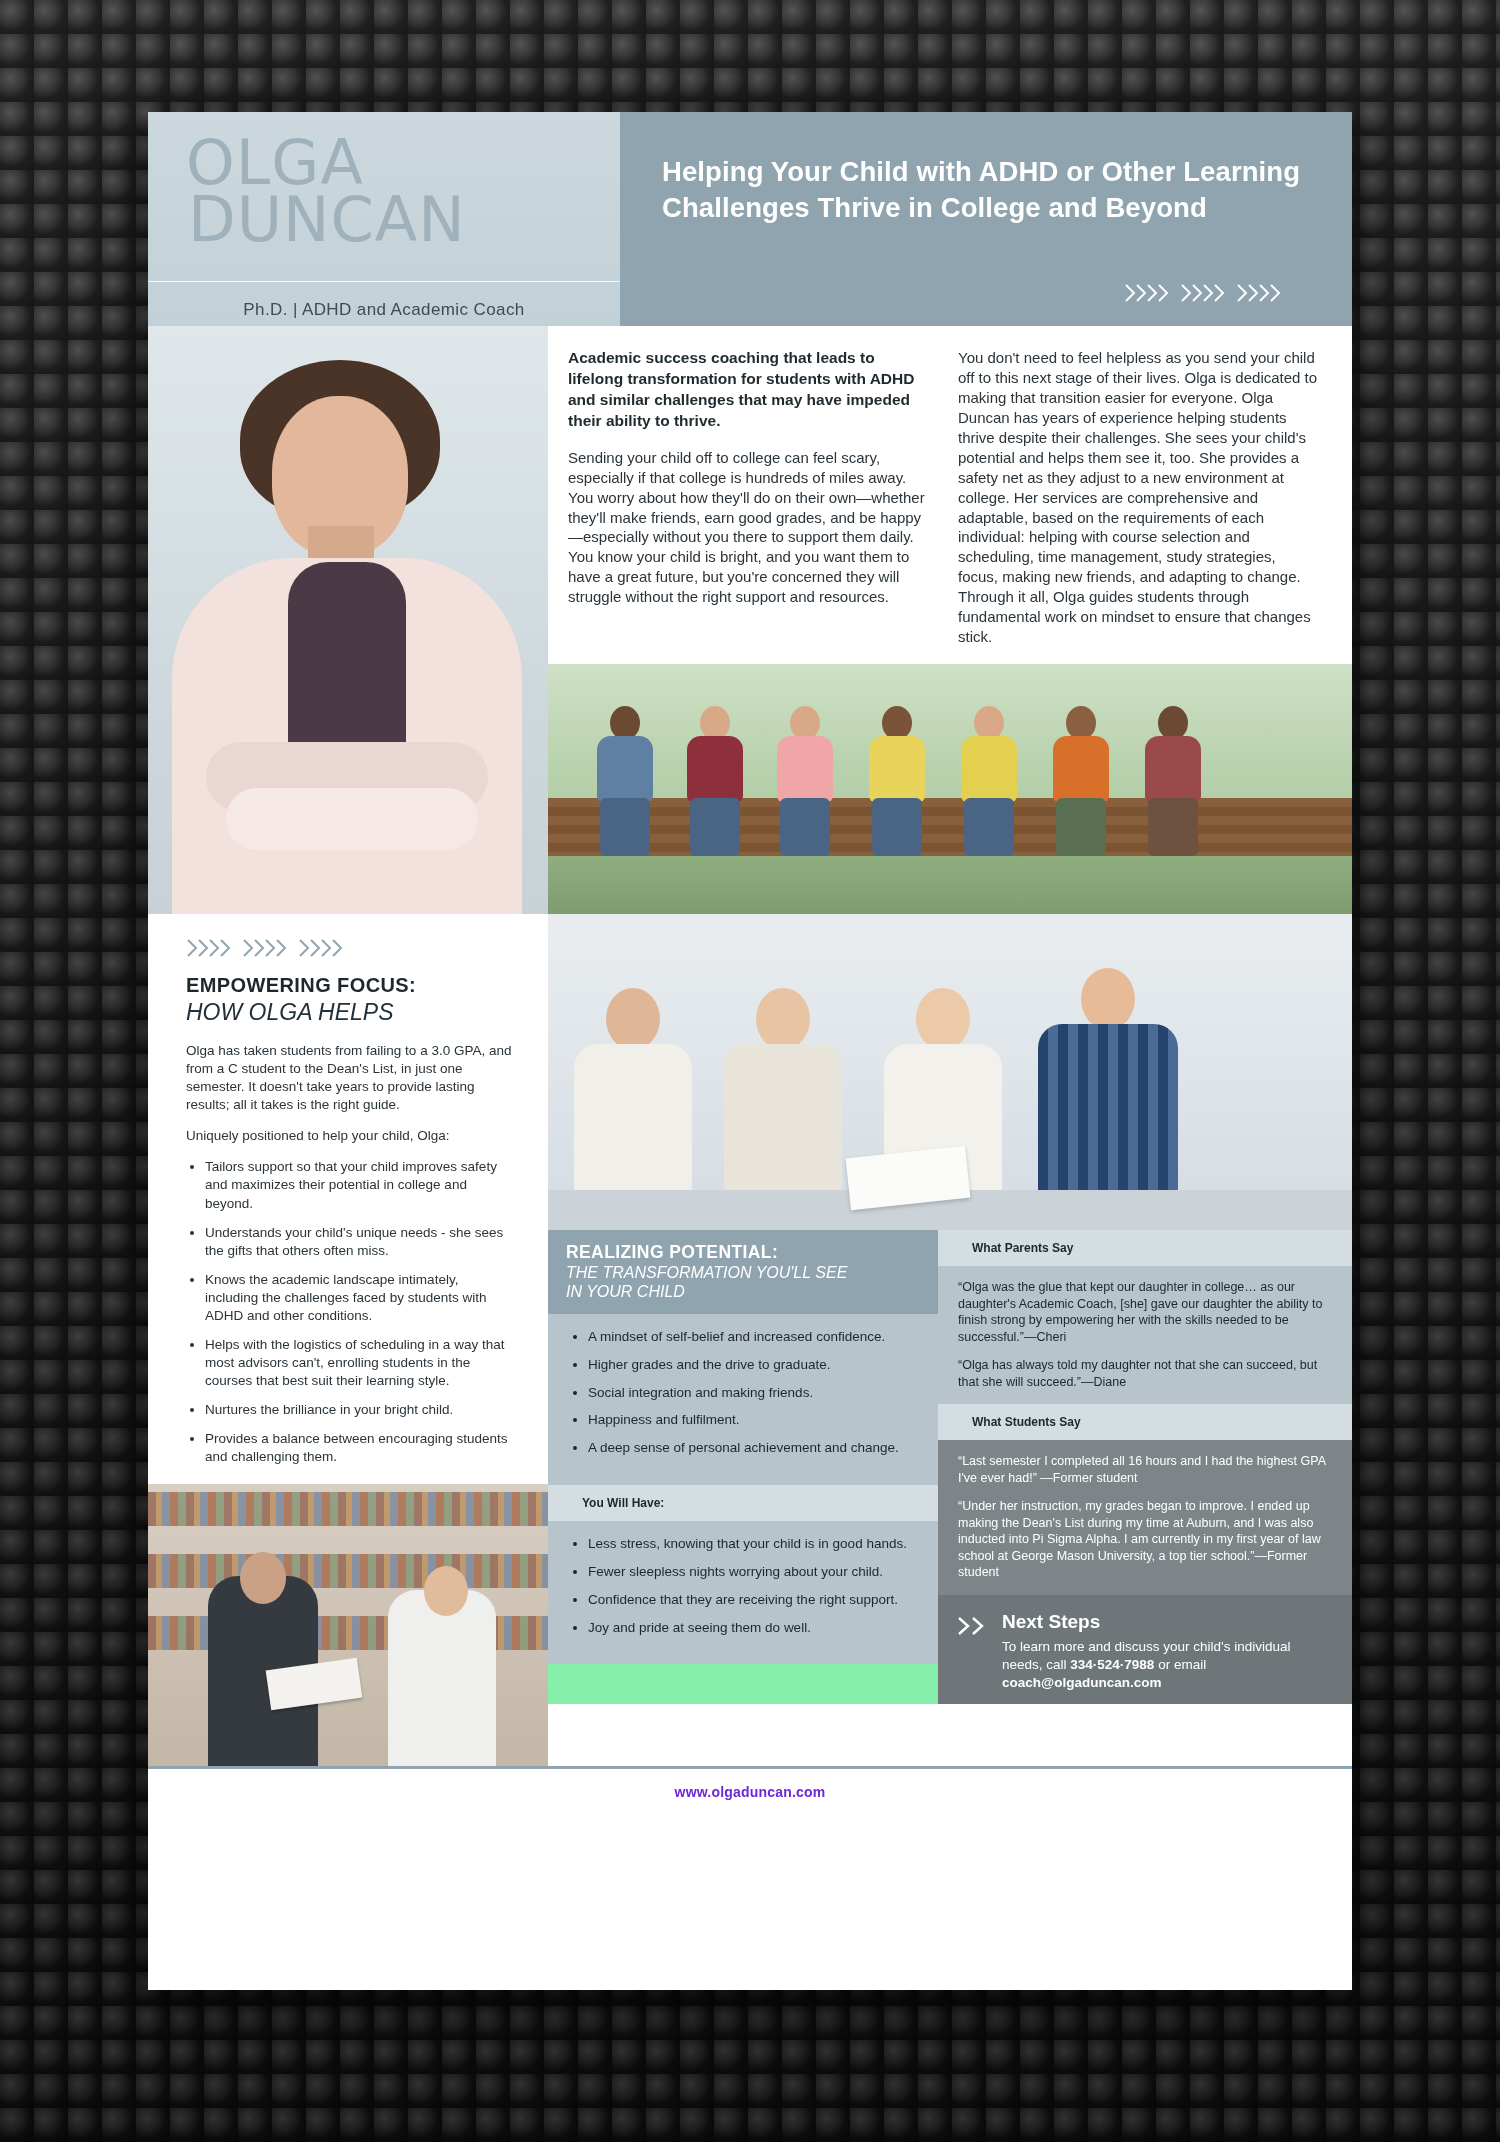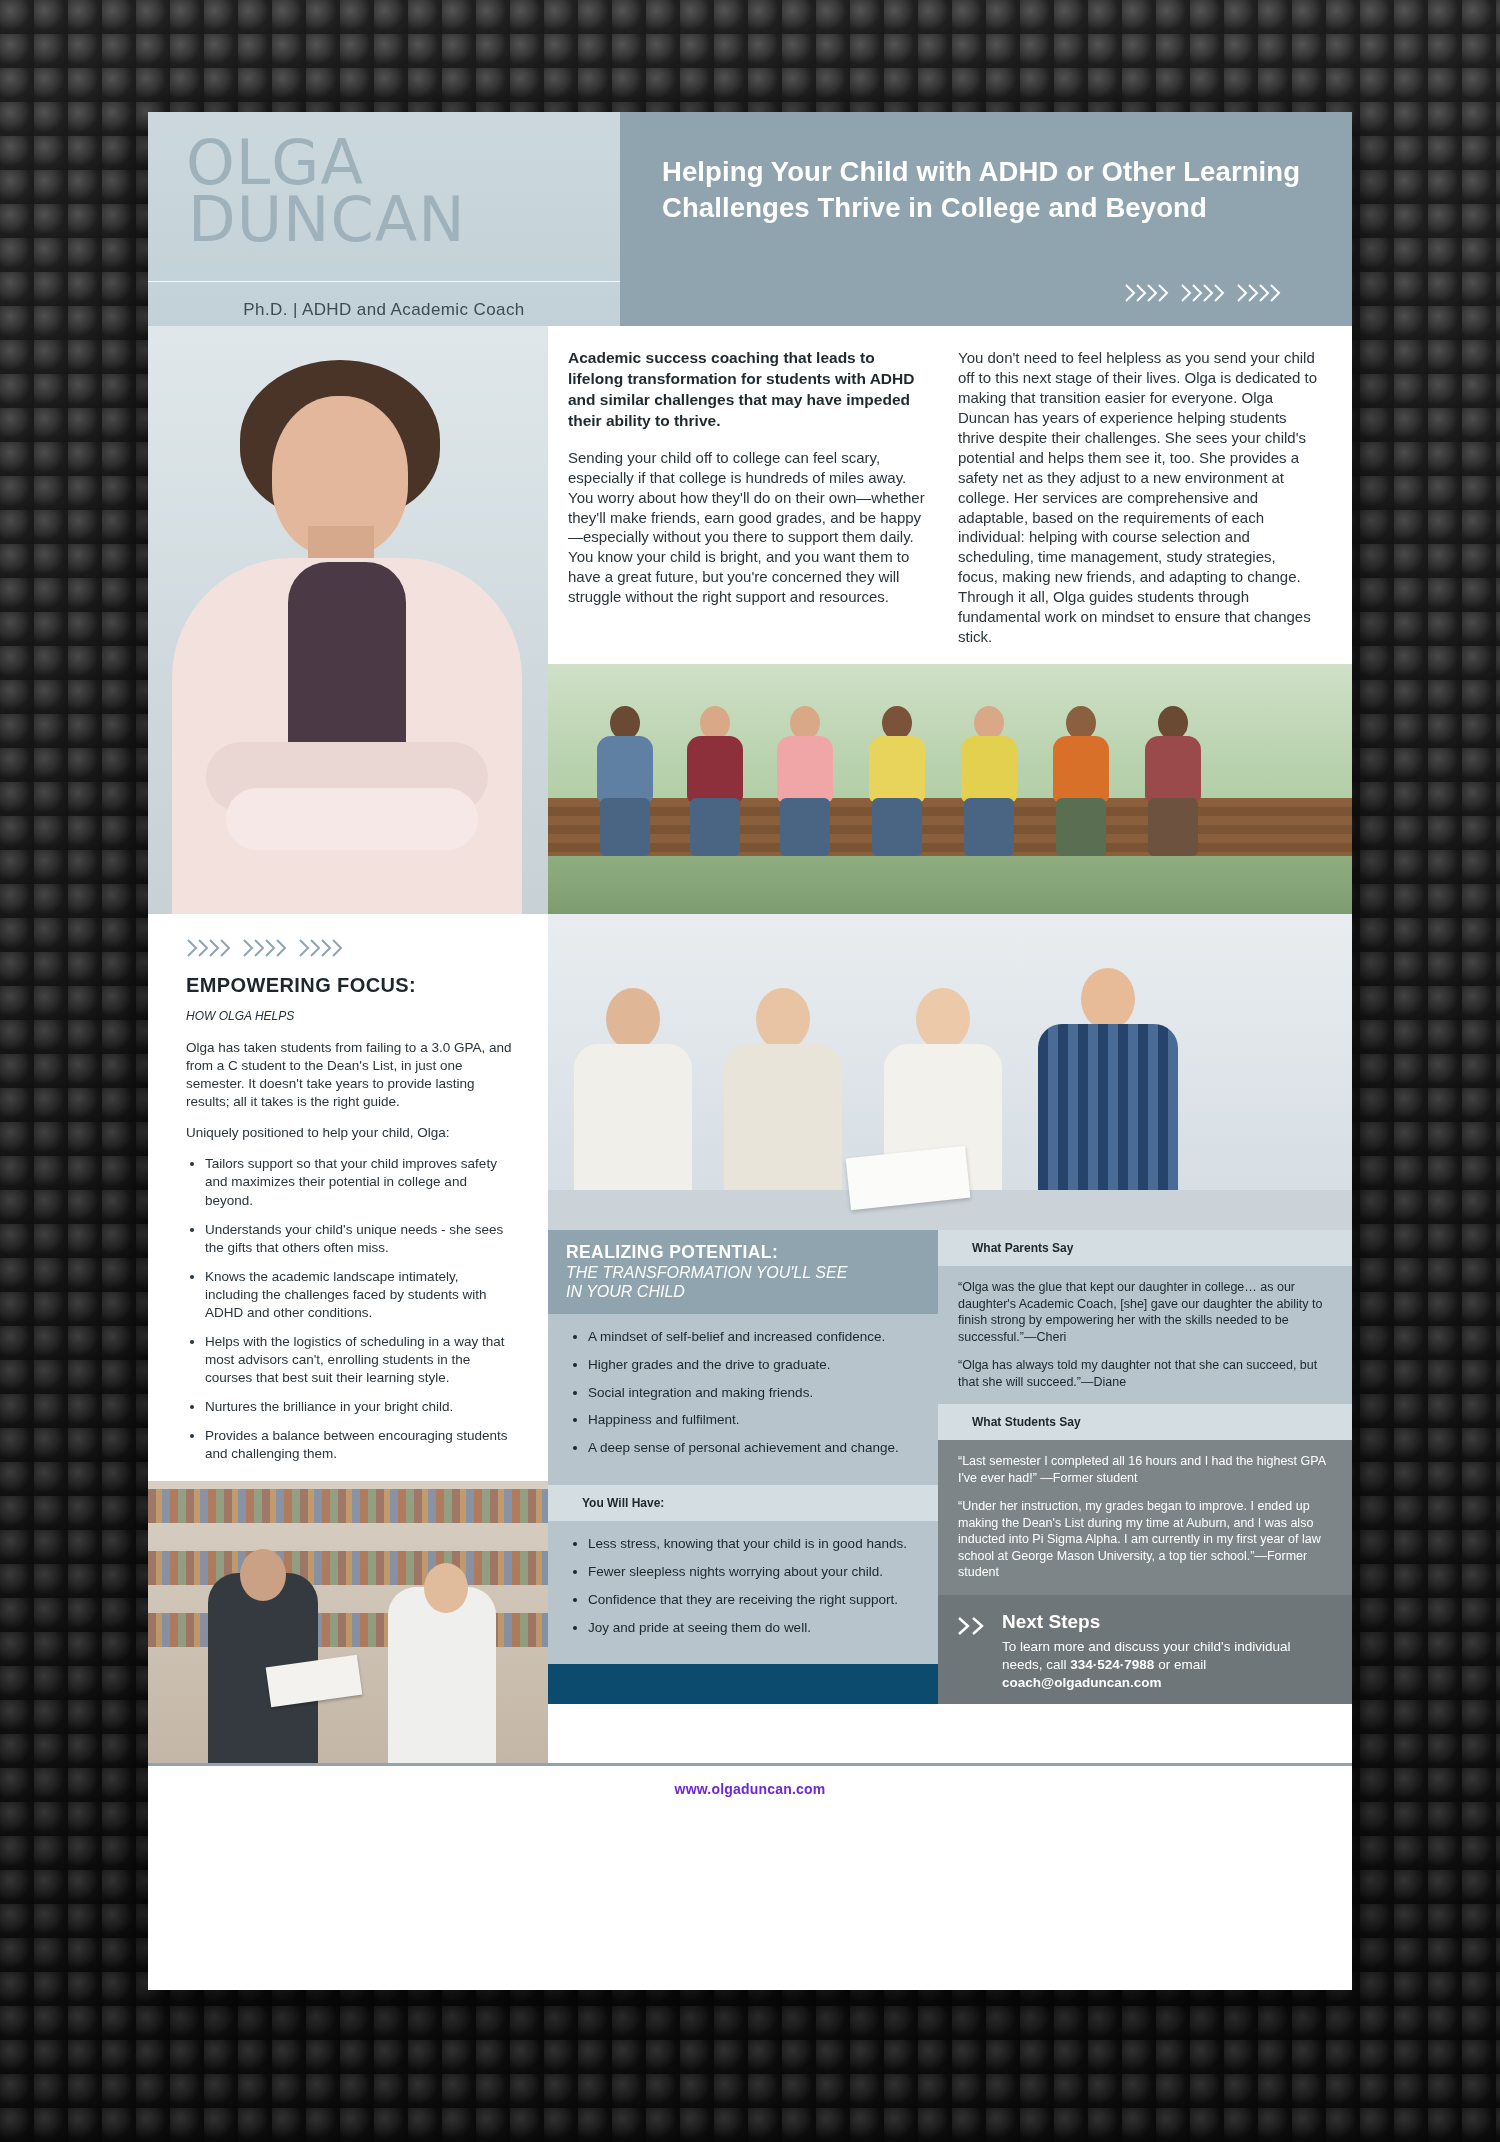--- a/index.html
+++ b/index.html
@@ -261,24 +261,24 @@
     box-sizing: border-box;
   }
   .left-col .chevrons { margin-bottom: 16px; }
   .sec-title {
     font-size: 20px;
     font-weight: bold;
     color: #1d272c;
     letter-spacing: 0.4px;
   }
   .sec-sub {
-    font-size: 12px;
+    font-size: 23px;
     font-style: italic;
     color: #22303a;
-    margin-top: 12px;
+    margin-top: 2px;
     margin-bottom: 16px;
   }
   .small-p {
     font-size: 13.5px;
     line-height: 1.34;
     color: #2a343a;
     margin: 0 0 13px 0;
   }
   ul.bullets {
     margin: 4px 0 0 0;
@@ -388,21 +388,21 @@
     background: #fbfbf9;
     transform: rotate(-6deg);
     box-shadow: 0 2px 4px rgba(0,0,0,0.2);
   }
 
   .two-col {
     display: flex;
   }
   .mid-col {
     width: 390px;
-    background: #0c4a6e;
+    background: #86efac;
   }
   .far-col {
     flex: 1;
     background: #ffffff;
   }
   .band-head {
     background: #8fa4ae;
     color: #ffffff;
     padding: 12px 18px 13px 18px;
   }

